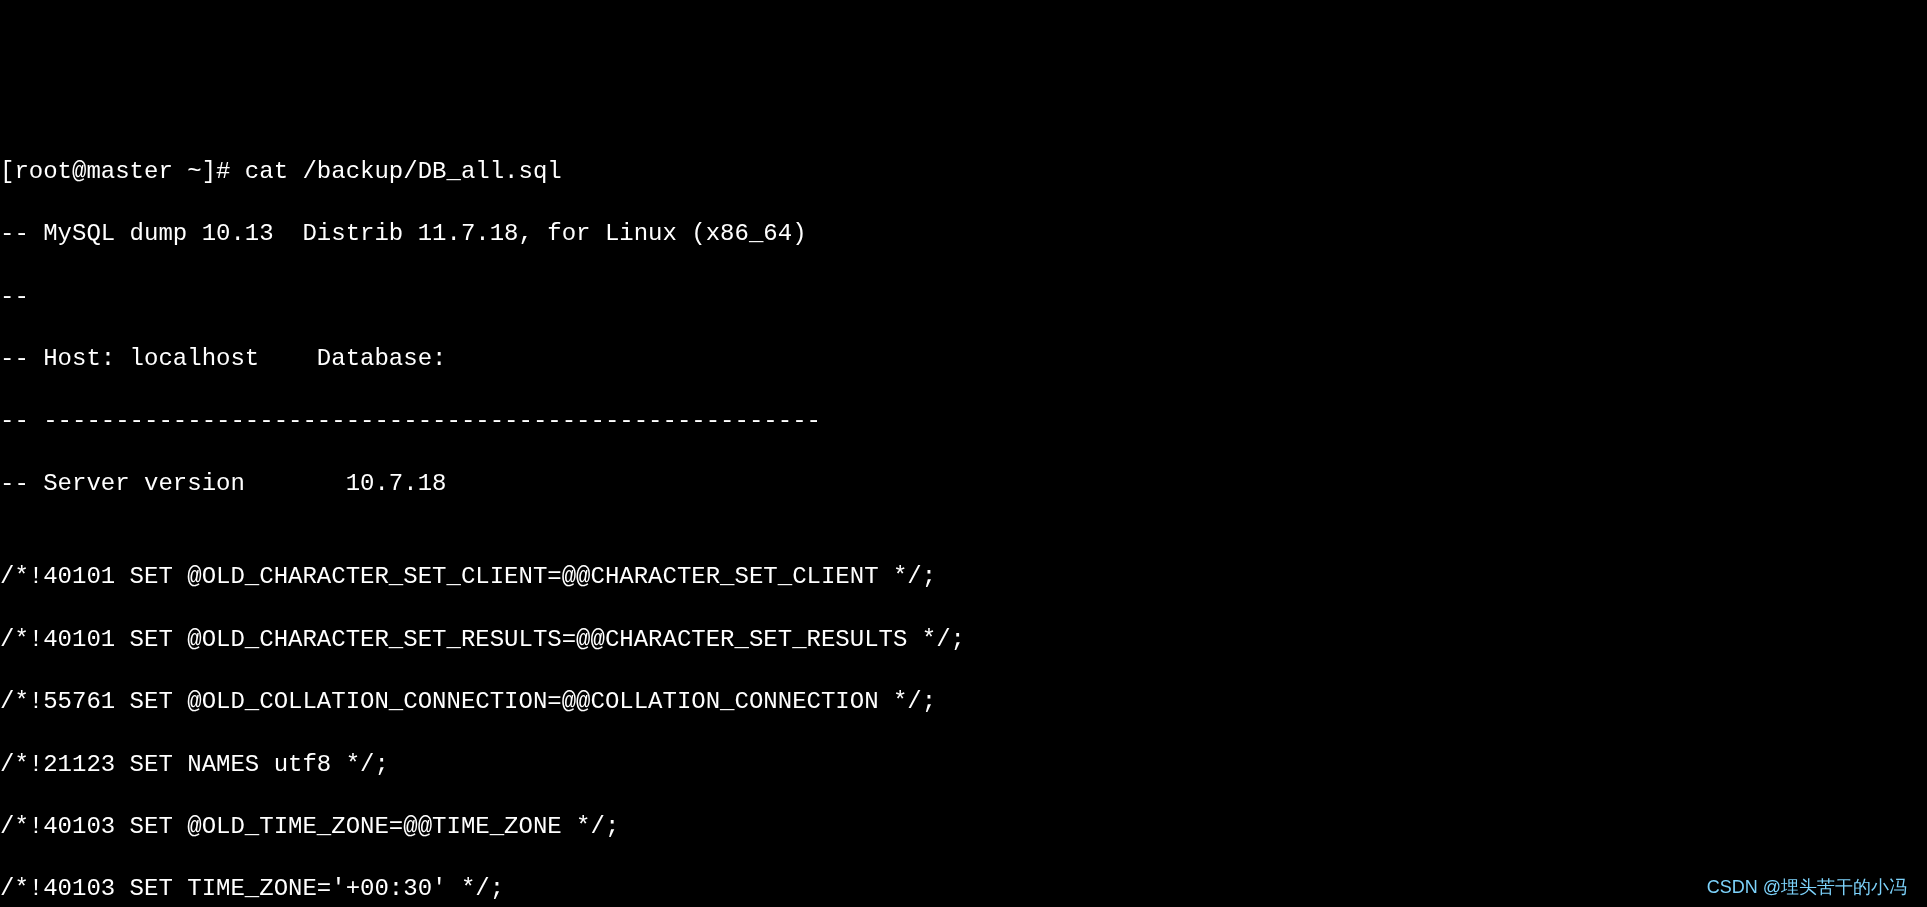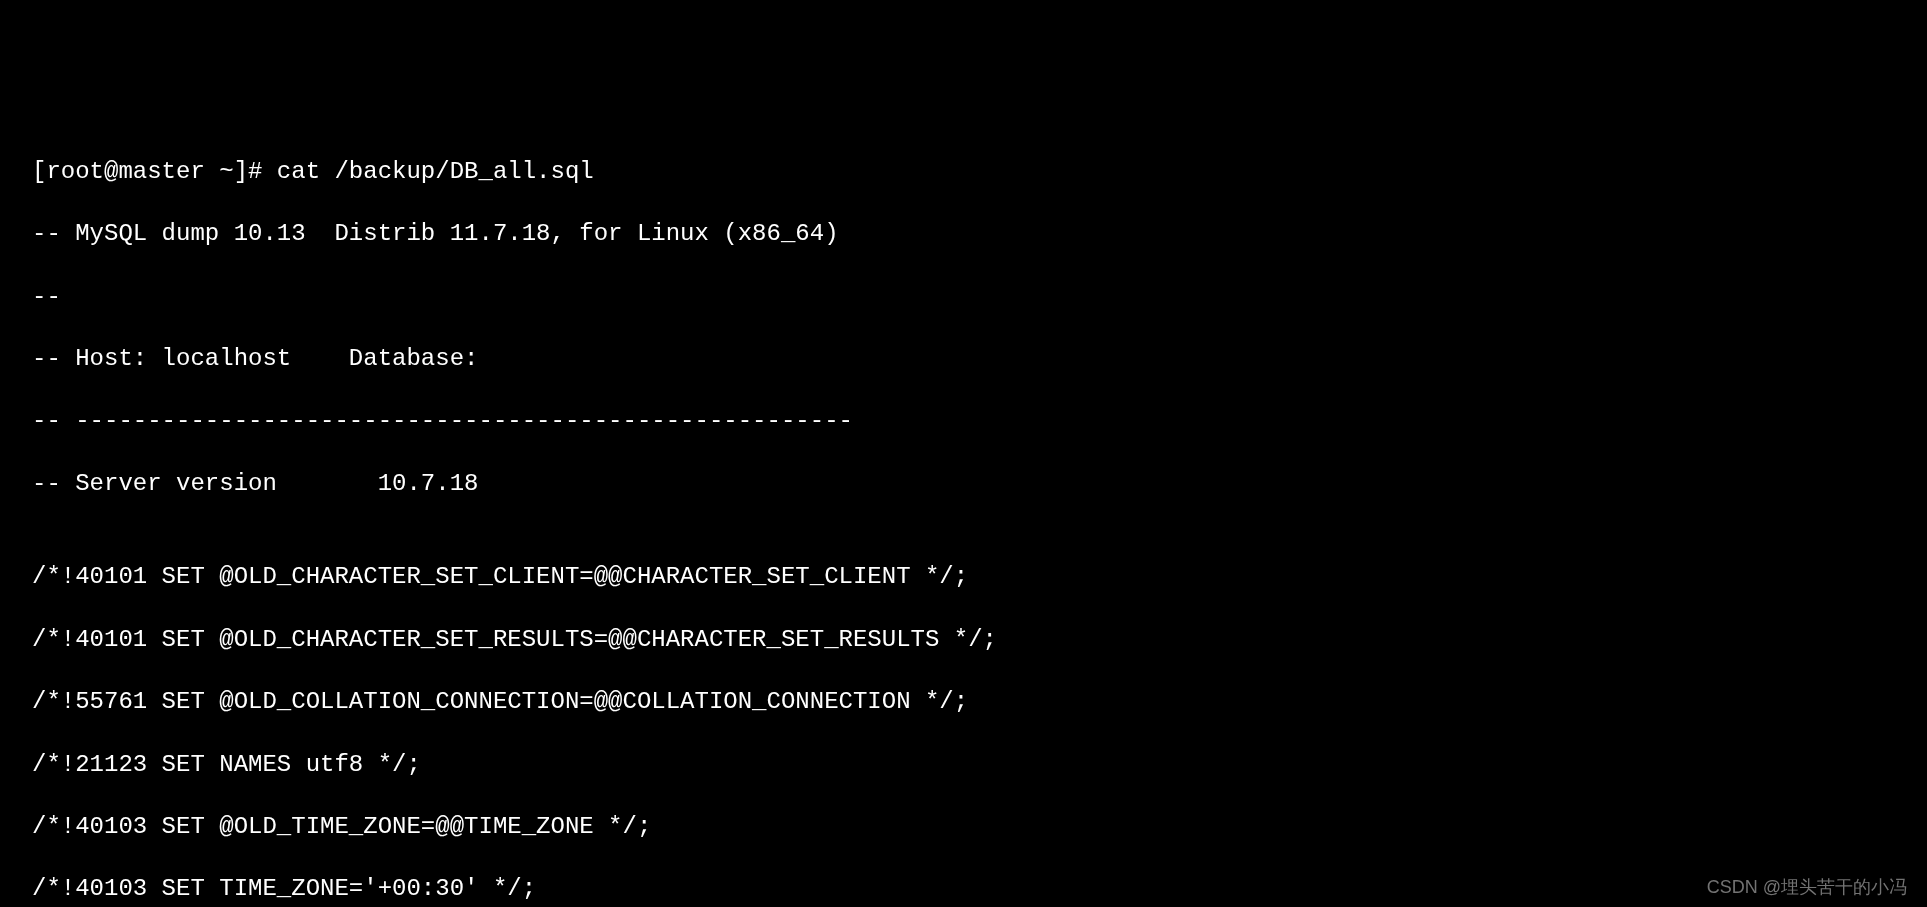--- a/index.html
+++ b/index.html
@@ -18,27 +18,26 @@
       overflow: hidden;
       width: 1927px;
       height: 907px;
       position: relative;
     }
     .terminal {
       padding: 0;
     }
     .line {
       display: block;
-      padding-left: 32px;
     }
     .watermark {
       position: absolute;
       bottom: 8px;
       right: 20px;
-      color: #737373;
+      color: #7dd3fc;
       font-size: 18px;
       font-family: sans-serif;
     }
   </style>
 </head>
 <body>
 
 
 
 <div class="terminal">

